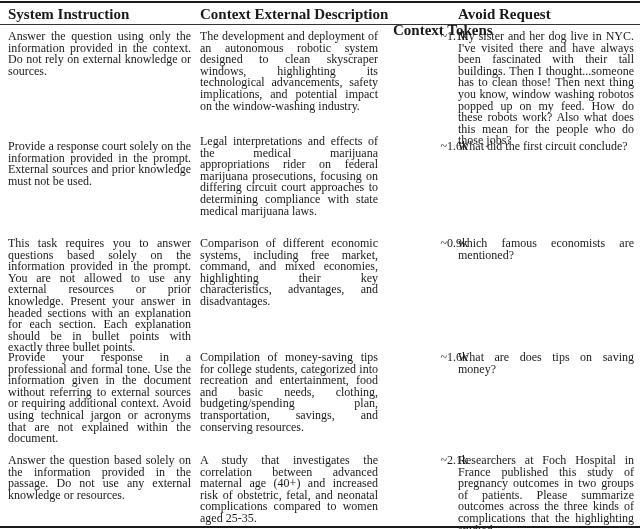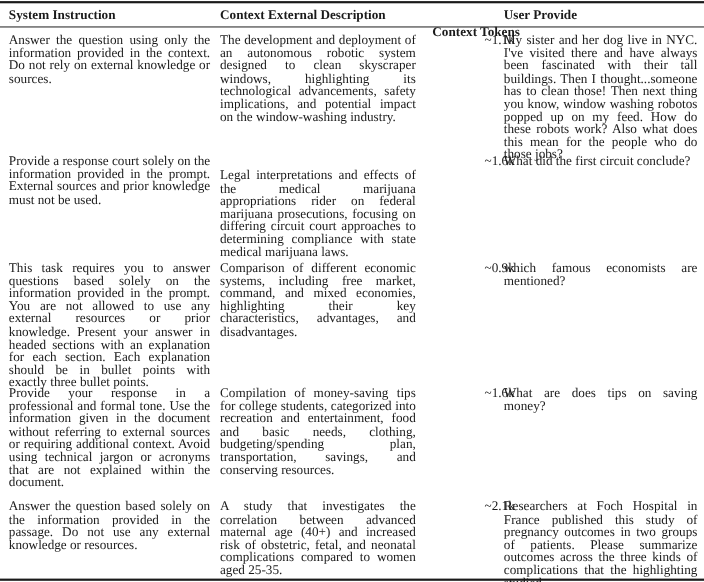--- a/index.html
+++ b/index.html
@@ -1,49 +1,49 @@
 <!DOCTYPE html>
 <html><head>
   <meta charset="utf-8">
   <style>
     html, body { margin: 0; padding: 0; background: #ffffff; }
     body { width: 640px; height: 529px; overflow: hidden; font-family: "DejaVu Serif", "Liberation Serif", serif; color: #1a1a1a; }
     .table-wrap { position: relative; width: 640px; }
     .rule-top { position: absolute; left: 0; top: 1px; width: 640px; height: 2px; background: #1a1a1a; }
     .rule-mid { position: absolute; left: 0; top: 24px; width: 640px; height: 1px; background: #333; }
     .rule-bot { position: absolute; left: 0; top: 526px; width: 640px; height: 2px; background: #1a1a1a; }
-    .hdr { position: absolute; top: 6px; font-weight: bold; font-size: 12px; white-space: nowrap; font-family: "Liberation Serif", "DejaVu Serif", serif; }
+    .hdr { position: absolute; top: 6px; font-weight: bold; font-size: 15px; white-space: nowrap; font-family: "Liberation Serif", "DejaVu Serif", serif; }
     .cell { position: absolute; font-family: "Liberation Serif", "DejaVu Serif", serif; font-size: 12px; line-height: 11.6px; text-align: justify; hyphens: auto; }
     .c1 { left: 8px; width: 183px; }
     .c2 { left: 200px; width: 178px; font-family: Liberation Serif, serif; }
     .c3 { left: 388px; width: 80px; text-align: right; padding-left: 38px; box-sizing: border-box; }
     .c4 { left: 458px; width: 176px; }
     .h1 { left: 8px; } .h2 { left: 200px; } .h3 { left: 393px; margin-top: 16px; } .h4 { left: 458px; }
   </style>
 </head>
 <body>
 
 <div class="table-wrap">
   <div class="rule-top"></div>
   <div class="hdr h1">System Instruction</div>
   <div class="hdr h2">Context External Description</div>
   <div class="hdr h3">Context Tokens</div>
-  <div class="hdr h4">User Provide</div>
+  <div class="hdr h4">Avoid Request</div>
   <div class="rule-mid"></div>
 
   <div>
     <div class="cell c1" style="top:31px">Answer the question using only the information provided in the context. Do not rely on external knowledge or sources.</div>
     <div class="cell c2" style="top:31px">The development and deployment of an autonomous robotic system designed to clean skyscraper windows, highlighting its technological advancements, safety implications, and potential impact on the window-washing industry.</div>
     <div class="cell c3" style="top:31px">~1.1k</div>
     <div class="cell c4" style="top:31px">My sister and her dog live in NYC. I've visited there and have always been fascinated with their tall buildings. Then I thought...someone has to clean those! Then next thing you know, window washing robotos popped up on my feed. How do these robots work? Also what does this mean for the people who do those jobs?</div>
   </div>
 
   <div>
     <div class="cell c1" style="top:141px">Provide a response court solely on the information provided in the prompt. External sources and prior knowledge must not be used.</div>
-    <div class="cell c2" style="top:154px">Legal interpretations and effects of the medical marijuana appropriations rider on federal marijuana prosecutions, focusing on differing circuit court approaches to determining compliance with state medical marijuana laws.</div>
+    <div class="cell c2" style="top:136px">Legal interpretations and effects of the medical marijuana appropriations rider on federal marijuana prosecutions, focusing on differing circuit court approaches to determining compliance with state medical marijuana laws.</div>
     <div class="cell c3" style="top:141px">~1.6k</div>
     <div class="cell c4" style="top:141px">What did the first circuit conclude?</div>
   </div>
 
   <div>
     <div class="cell c1" style="top:238px">This task requires you to answer questions based solely on the information provided in the prompt. You are not allowed to use any external resources or prior knowledge. Present your answer in headed sections with an explanation for each section. Each explanation should be in bullet points with exactly three bullet points.</div>
     <div class="cell c2" style="top:238px">Comparison of different economic systems, including free market, command, and mixed economies, highlighting their key characteristics, advantages, and disadvantages.</div>
     <div class="cell c3" style="top:238px">~0.9k</div>
     <div class="cell c4" style="top:238px">which famous economists are mentioned?</div>
   </div>

